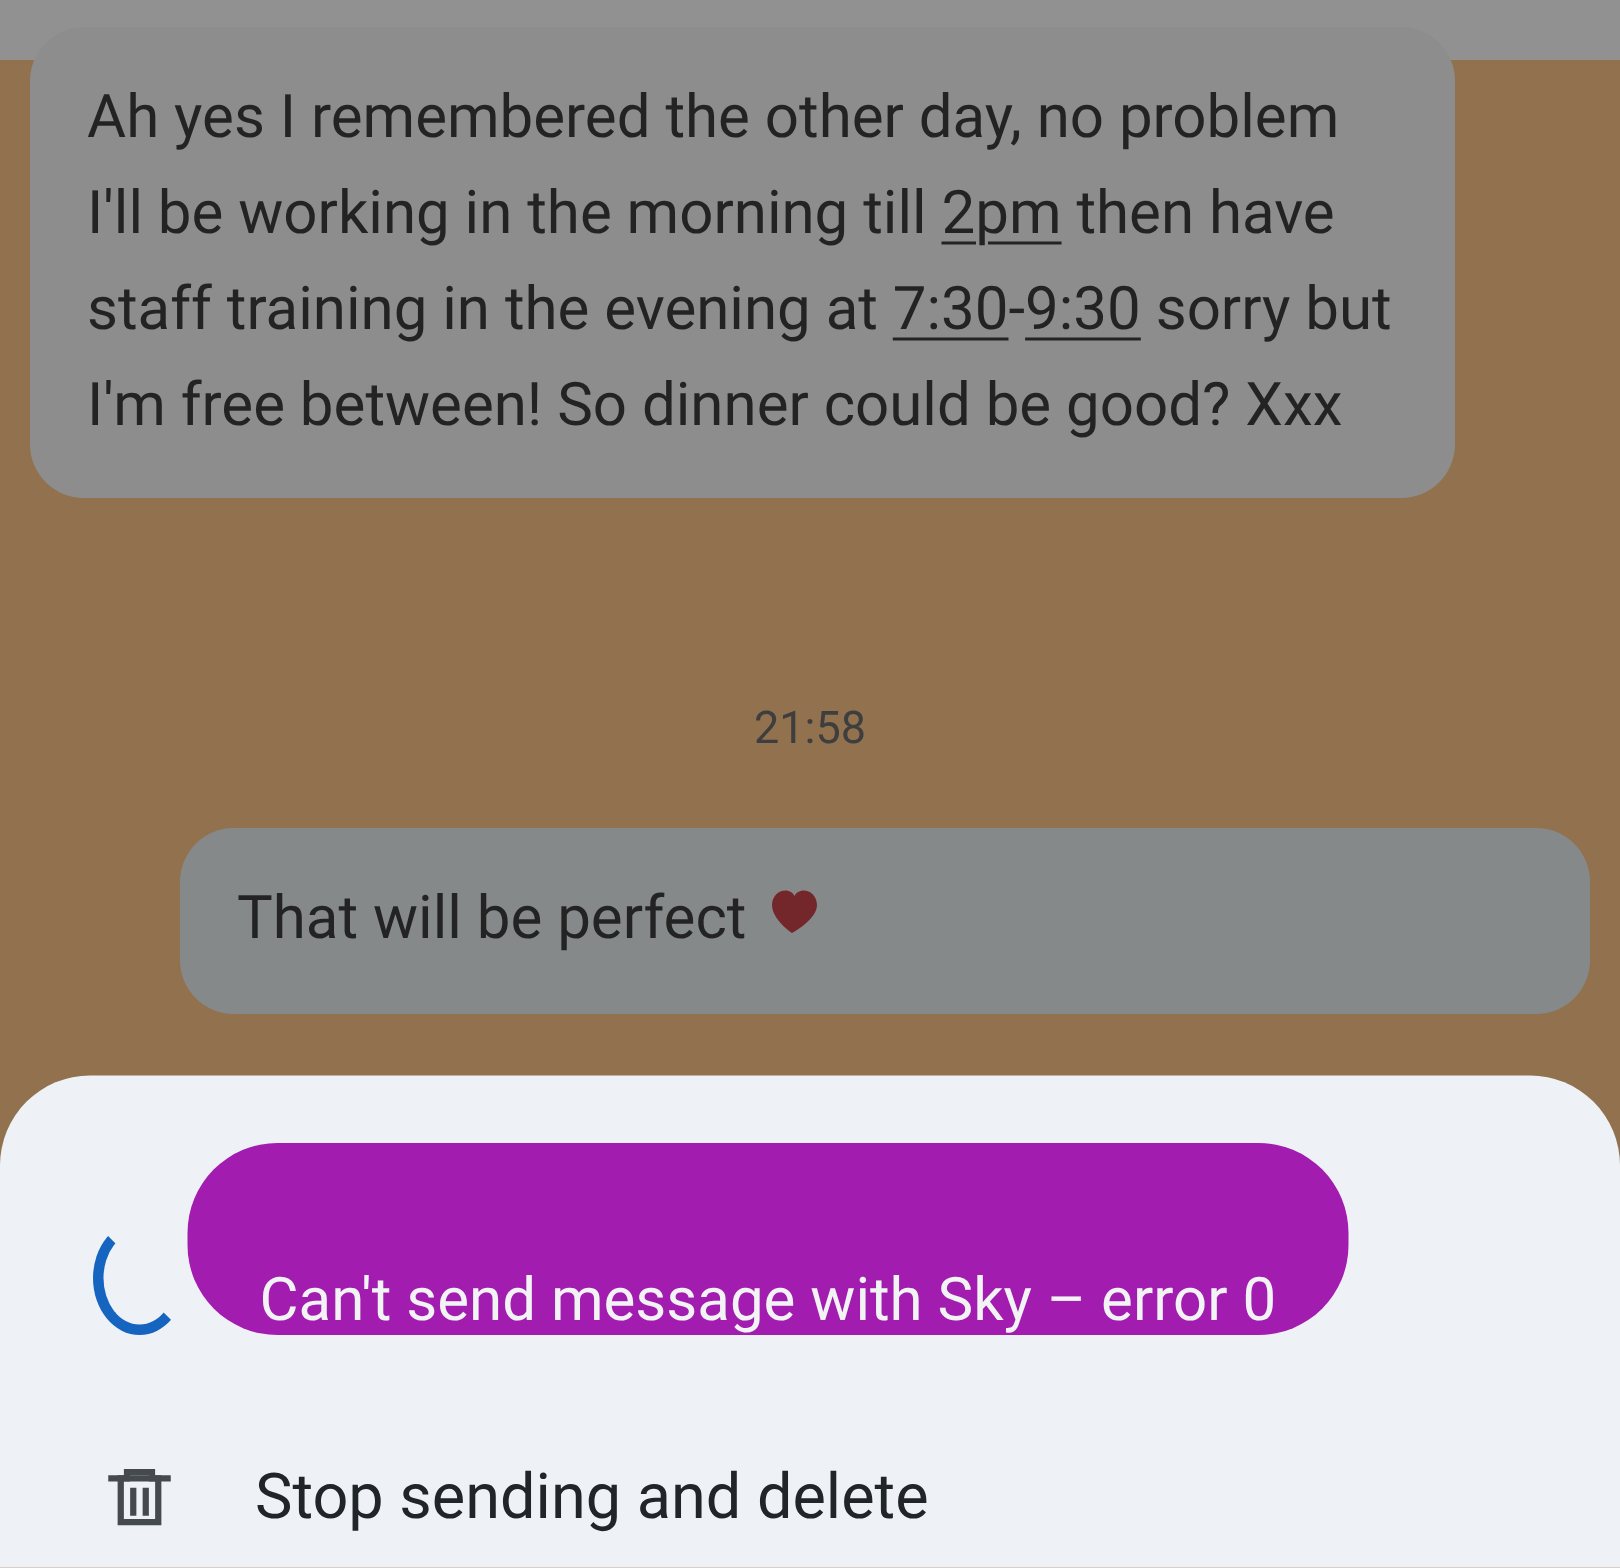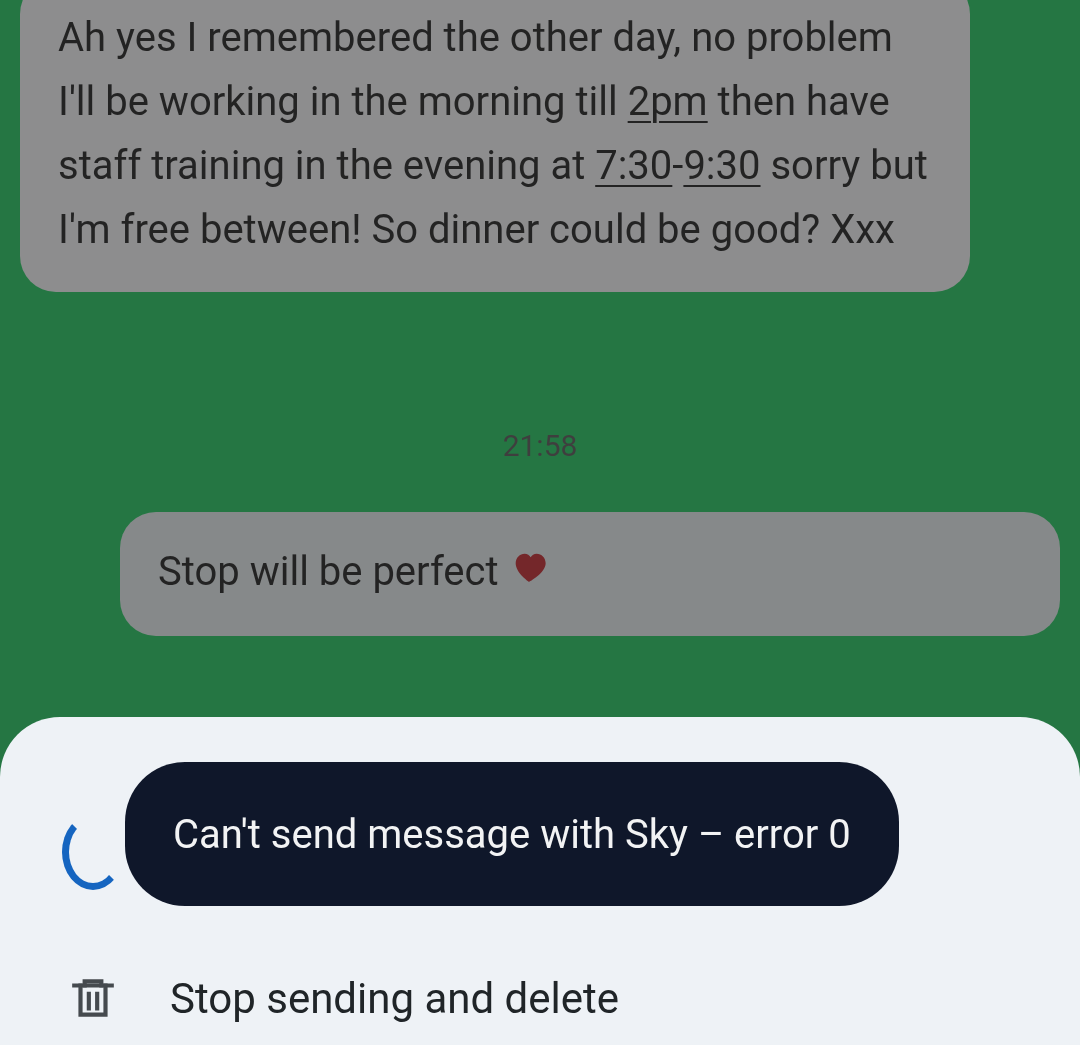--- a/index.html
+++ b/index.html
@@ -7,22 +7,23 @@
     padding: 0;
     width: 1080px;
     height: 1045px;
     overflow: hidden;
     font-family: Roboto, "Helvetica Neue", Arial, sans-serif;
     background: #fafafa;
   }
   .chat-layer {
     position: absolute;
     inset: 0;
-    background: #22c55e;
+    background: #fdba74;
     z-index: 1;
+    margin-top: 40px;
   }
   .bubble {
     position: absolute;
     border-radius: 36px;
     font-size: 40px;
     line-height: 1.6;
     color: #1f1f1f;
     padding: 28px 38px 30px 38px;
     box-sizing: border-box;
   }
@@ -101,45 +102,45 @@
     border: 7px solid transparent;
     border-bottom-color: #1565c0;
     border-left-color: #1565c0;
     border-radius: 50%;
     animation: spin 1s linear infinite;
   }
   .toast {
     position: absolute;
     left: 125px;
     top: 762px;
-    height: 144px;
+    height: 128px;
     padding: 0 48px;
     display: flex;
-    align-items: center;
-    background: #0f172a;
+    align-items: flex-end;
+    background: #a21caf;
     color: #f2f3f4;
     font-size: 40px;
     border-radius: 60px;
     z-index: 4;
     white-space: nowrap;
   }
 </style>
 </head>
 <body>
 
 <div class="chat-layer">
 
   <div class="bubble incoming">
     <span>Ah yes I remembered the other day, no problem I'll be working in the morning till </span><span class="u-time">2pm</span><span> then have staff training in the evening at </span><span class="u-time">7:30</span><span>-</span><span class="u-time">9:30</span><span> sorry but I'm free between! So dinner could be good? Xxx</span>
   </div>
 
   <div class="timestamp">21:58</div>
 
   <div class="bubble outgoing">
-    <span>Stop will be perfect </span><span class="heart">
+    <span>That will be perfect </span><span class="heart">
       <svg width="40" height="40" viewBox="0 0 24 24">
           <path fill="#c0272d" d="M12 21s-8-5.3-8-11.2C4 6.4 6.5 4 9.4 4c1.6 0 3 0.9 3.6 2.2C13.6 4.9 15 4 16.6 4 19.5 4 22 6.4 22 9.8 22 15.7 12 21 12 21z"></path>
         </svg>
     </span><br>
   </div>
 </div>
 
 <div class="dim-overlay"></div>
 
 <div class="sheet">

